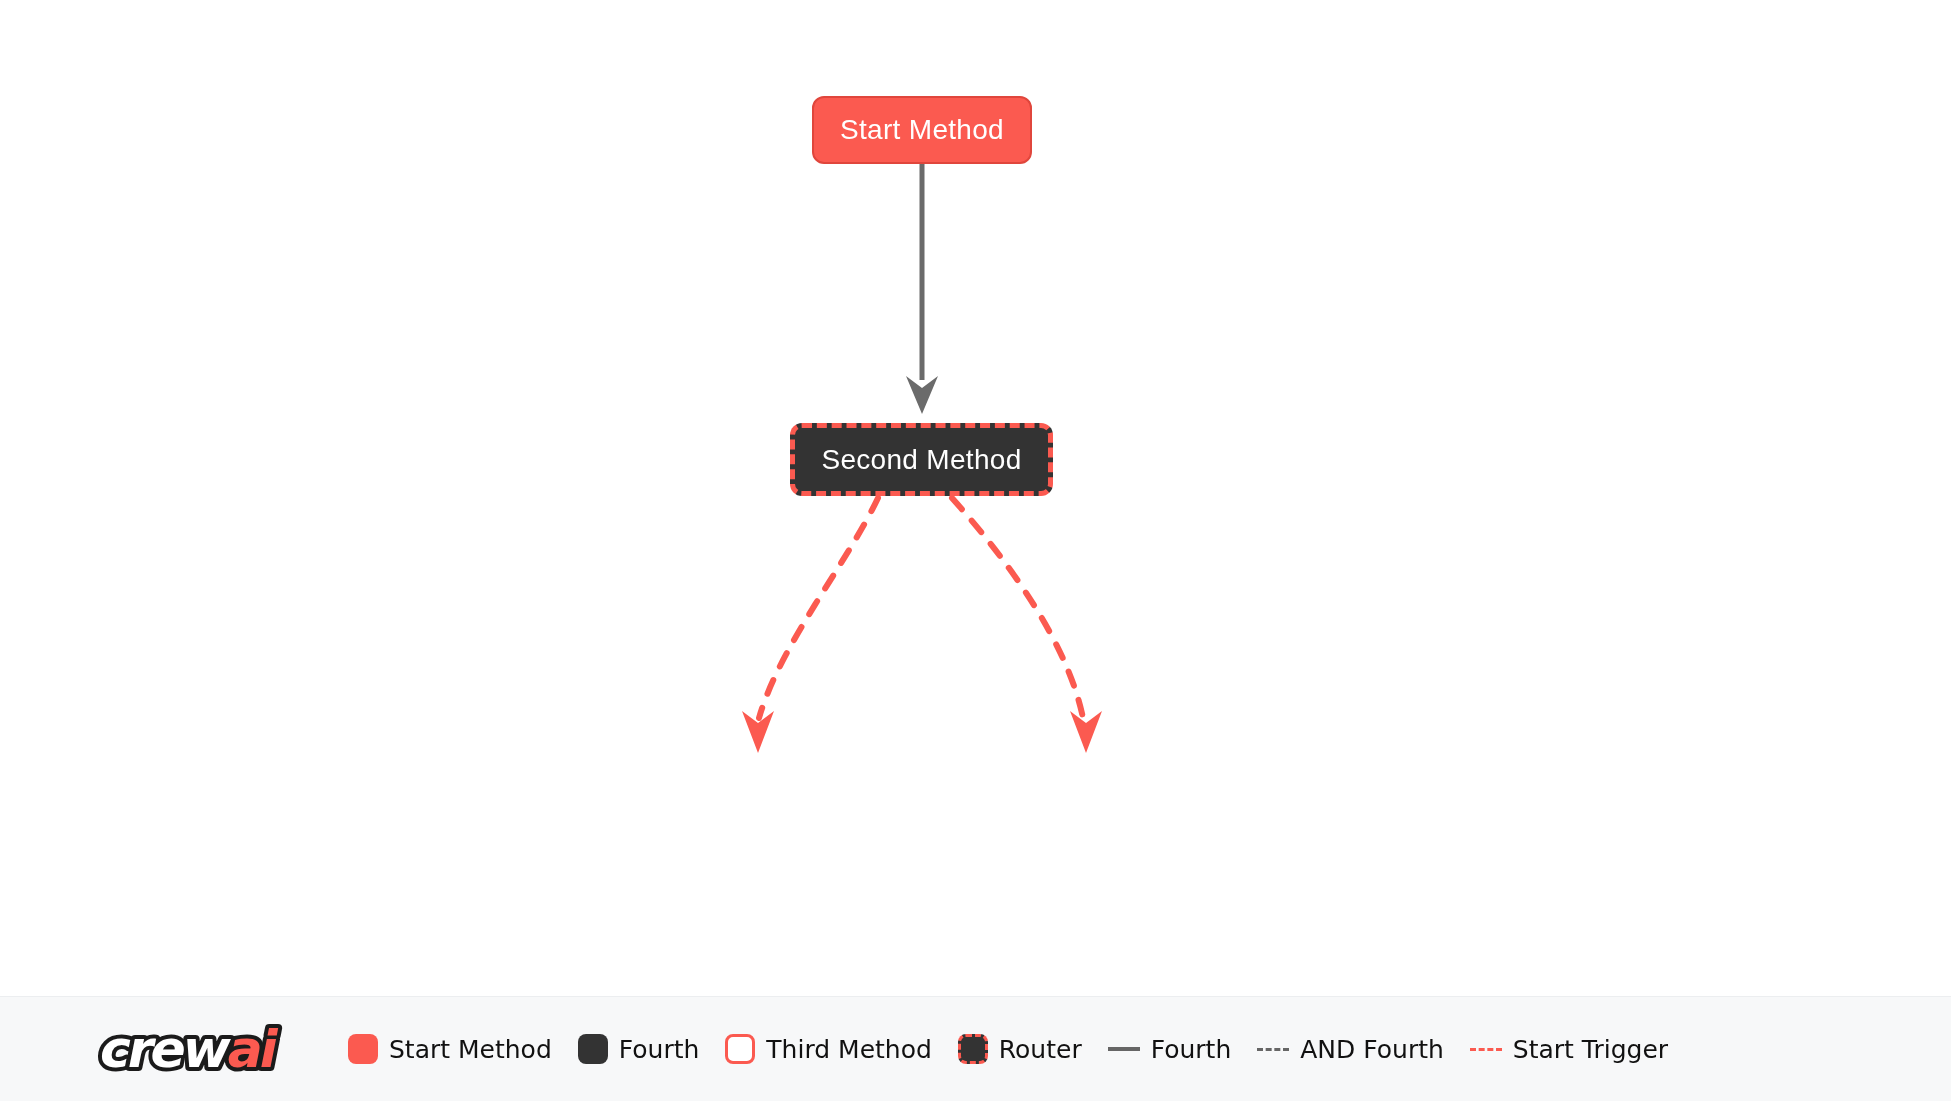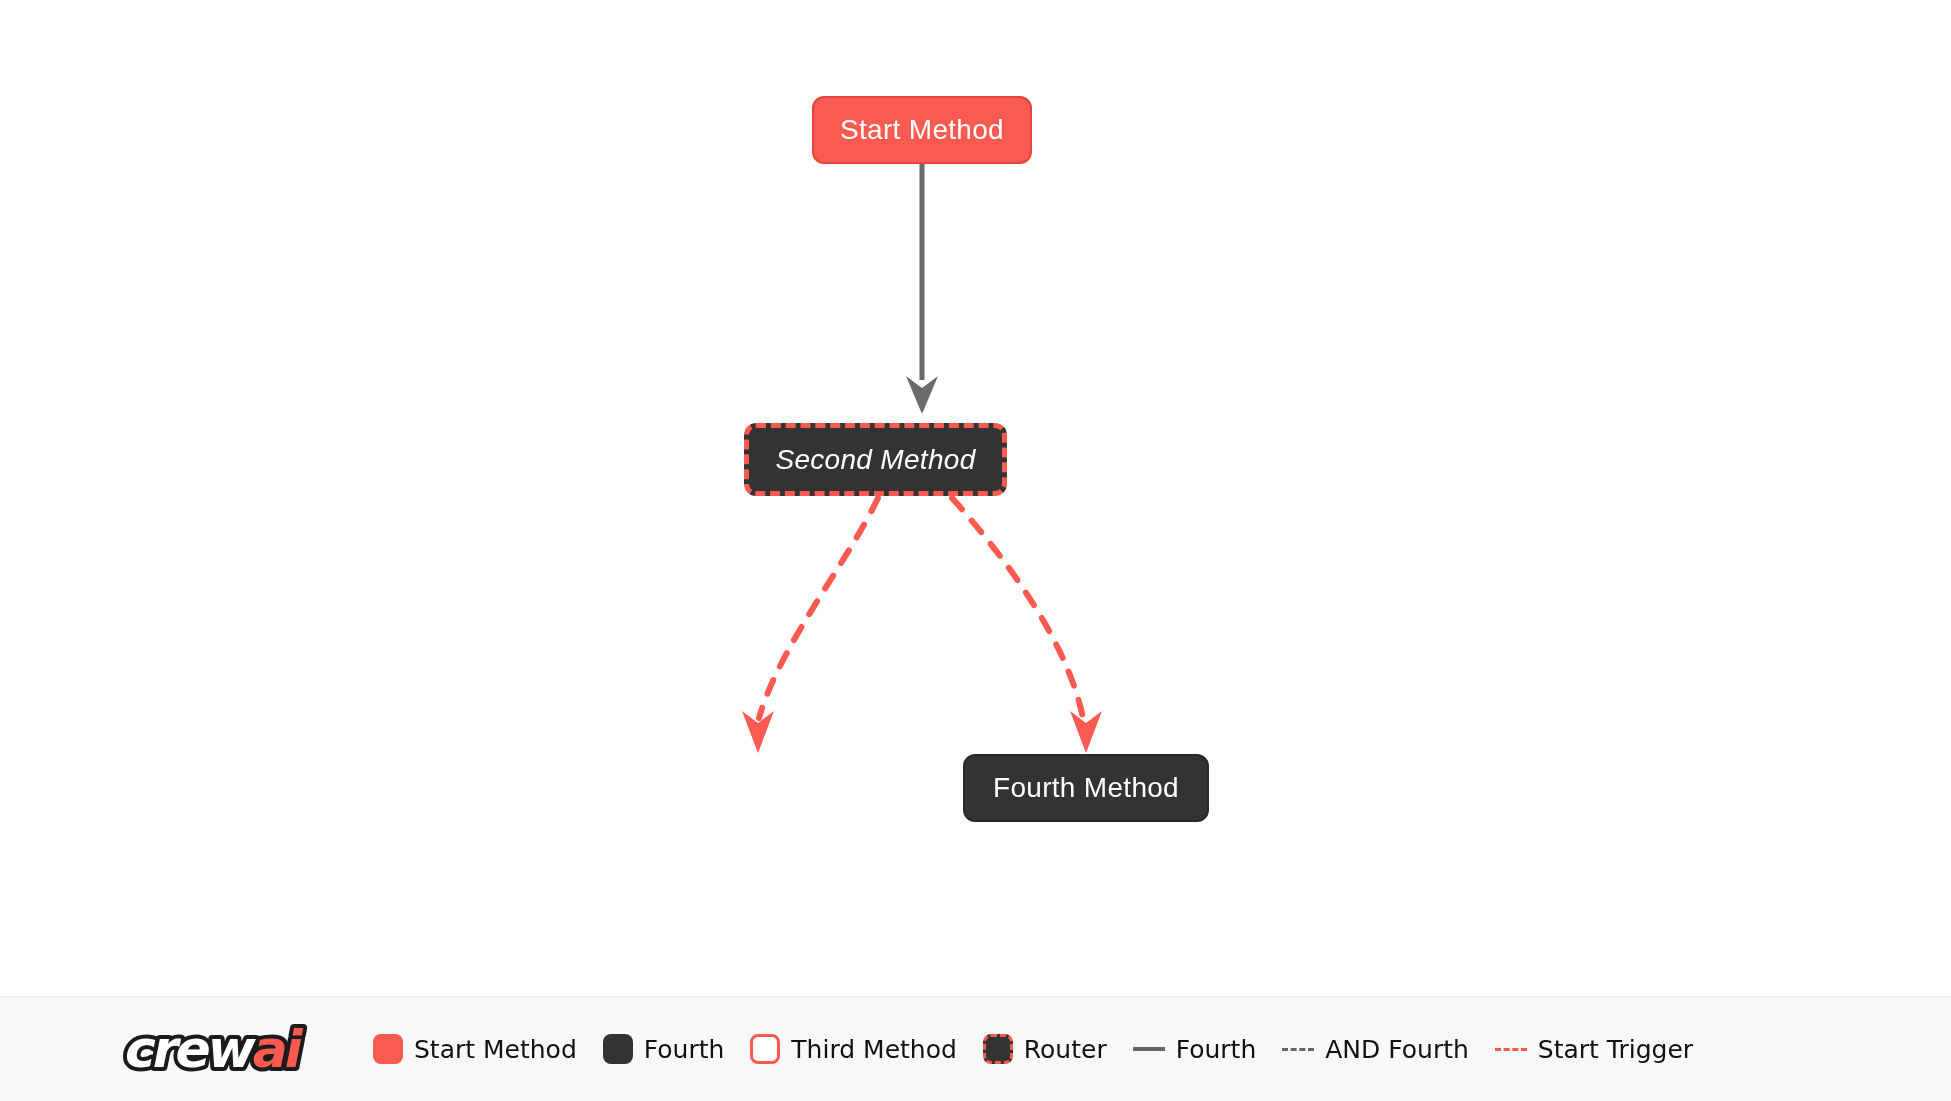--- a/index.html
+++ b/index.html
@@ -16,21 +16,21 @@
     color:#ffffff;font-size:28px;letter-spacing:.3px;white-space:nowrap;
     cursor:pointer;
   }
   .node-start{background:#FB5A50;border:2px solid #E0463C;}
   .node-method{background:#333333;border:2px solid #2a2a2a;}
   .node-router{background:#333333;border:5px dashed #FB5A50;}
   
   .legend{
     position:absolute;left:0;bottom:0;width:100%;height:105px;
     background:#F7F8F9;border-top:1px solid #ECEEF0;box-sizing:border-box;
-    display:flex;align-items:center;padding-left:119px;gap:26px;
+    display:flex;align-items:center;padding-left:94px;gap:26px;
   }
   .logo{flex:0 0 auto;margin-right:12px;}
   .legend-item{
     display:flex;align-items:center;gap:11px;flex:0 0 auto;
     font-family:"DejaVu Sans",sans-serif;font-size:25px;color:#111111;
   }
   .swatch{width:30px;height:30px;border-radius:8px;box-sizing:border-box;flex:0 0 auto;}
   .sw-start{background:#FB5A50;}
   .sw-method{background:#333333;}
   .sw-crew{background:#ffffff;border:3px solid #FB5A50;}
@@ -60,28 +60,25 @@
     <g>
       <path d="M952 498 C1012 565 1068 645 1083 718" fill="none" stroke="#FB5A50" stroke-width="6" stroke-linecap="round" stroke-dasharray="15 15"></path>
       <path d="M1086 753 L1070 711 L1086 723 L1102 711 Z" fill="#FB5A50"></path>
     </g>
   </svg>
 
   <div class="node node-start" style="left:812px;top:96px;width:220px;height:68px;">
     <span>Start Method</span>
   </div>
 
-  <div class="node node-router" style="left:744px;top:423px;width:263px;height:73px;font-style:italic;">
+  <div class="node node-router" style="left:790px;top:423px;width:263px;height:73px;">
     <span>Second Method</span>
   </div>
 
 
-  <div class="node node-method" style="left:963px;top:754px;width:246px;height:68px;">
-    <span>Fourth Method</span>
-  </div>
 
 </div>
 
 <div class="legend">
 
   <svg class="logo" width="216" height="72" viewBox="0 0 216 72">
     <text x="6" y="54" font-family="DejaVu Sans, sans-serif" font-style="italic" font-weight="bold" font-size="52" letter-spacing="-3" stroke="#1b1b1b" stroke-width="8" paint-order="stroke" stroke-linejoin="round">
       <tspan fill="#ffffff">crew</tspan><tspan fill="#FB5A50">ai</tspan>
     </text>
   </svg>

